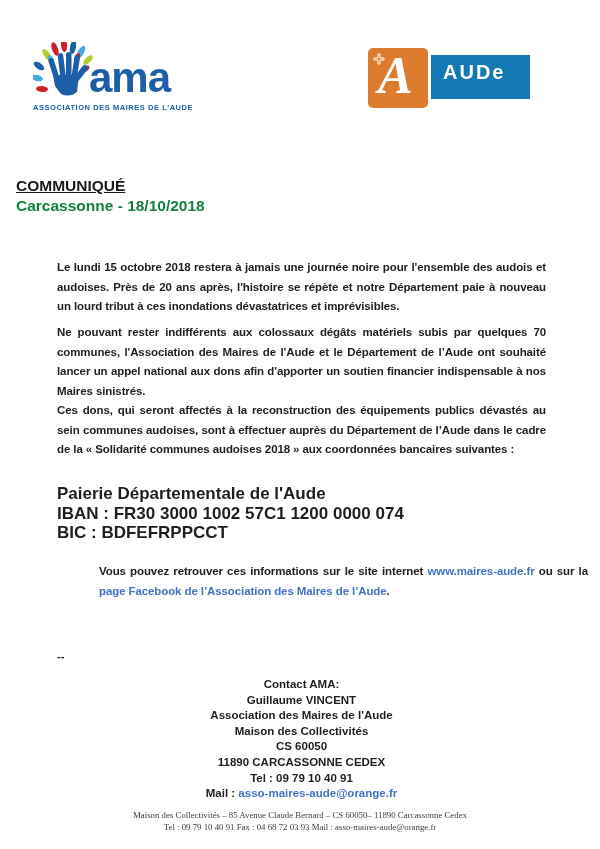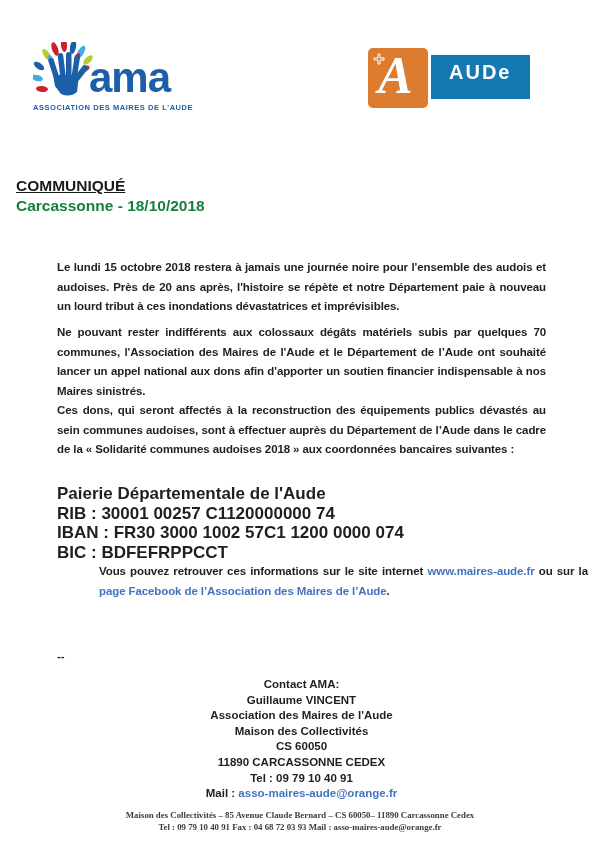--- a/index.html
+++ b/index.html
@@ -28,21 +28,21 @@
   .aude-cross { position:absolute; left:5px; top:5px; }
   .aude-a {
     position:absolute; left:10px; top:-2px;
     font-family:"Liberation Serif", serif; font-style:italic; font-weight:bold;
     font-size:52px; color:#ffffff; line-height:60px;
   }
   .aude-band {
     margin-left:3px; margin-top:7px;
     width:99px; height:44px;
     background:#1478b3; color:#ffffff;
-    padding:7px 0 0 18px;
+    padding:7px 0 0 12px;
   }
   .aude-name { font-size:20px; font-weight:bold; letter-spacing:2px; line-height:20px; }
   .aude-sub  { font-size:10px; letter-spacing:1.2px; margin-top:17px; }
   
   .title-block { position:absolute; top:176px; left:16px; width:100%; text-align:left; }
   .title-main { font-size:15.5px; font-weight:bold; text-decoration:underline; line-height:20px; color:#1a1a1a; }
   .title-sub  { font-size:15.5px; font-weight:bold; line-height:20px; color:#15803d; }
   
   .para {
     position:absolute; left:57px; width:489px;
@@ -55,21 +55,21 @@
   .links-para { position:absolute; left:57px; top:562px; width:489px;
           font-size:11.5px; font-weight:bold; line-height:19.5px;
           text-align:justify; letter-spacing:-0.1px; color:#1f1f1f;margin-left:42px; }
   .doc-link { color:#4472c4; text-decoration:none; cursor:pointer; }
   .sep { position:absolute; left:57px; top:650px; font-size:11.5px; font-weight:bold; }
   .contact { position:absolute; left:57px; top:677px; width:489px;
           font-size:11.5px; font-weight:bold; line-height:15.6px; color:#1f1f1f;text-align:center; }
   
   .footer { position:absolute; top:809px; left:0; width:100%; text-align:center;
           font-family:"Liberation Serif", serif;
-          font-size:8.8px; line-height:12px; color:#3c3c3c;font-weight:bold; }
+          font-size:8.8px; line-height:12px; color:#3c3c3c; }
 </style>
 </head>
 <body>
 
 <div class="page">
 
   <div class="ama-logo">
     <svg width="150" height="56" viewBox="0 0 150 56">
 
       <g>
@@ -118,21 +118,20 @@
     <div class="title-main">COMMUNIQUÉ</div>
     <div class="title-sub">Carcassonne - 18/10/2018</div>
   </div>
 
   <p class="para p1">Le lundi 15 octobre 2018 restera à jamais une journée noire pour l'ensemble des audois et audoises. Près de 20 ans après, l'histoire se répète et notre Département paie à nouveau un lourd tribut à ces inondations dévastatrices et imprévisibles.</p>
   <p class="para p2">Ne pouvant rester indifférents aux colossaux dégâts matériels subis par quelques 70 communes, l'Association des Maires de l'Aude et le Département de l’Aude ont souhaité lancer un appel national aux dons afin d'apporter un soutien financier indispensable à nos Maires sinistrés.</p>
   <p class="para p3">Ces dons, qui seront affectés à la reconstruction des équipements publics dévastés au sein communes audoises, sont à effectuer auprès du Département de l’Aude dans le cadre de la « Solidarité communes audoises 2018 » aux coordonnées bancaires suivantes :</p>
 
   <div class="bank">
     <div>Paierie Départementale de l'Aude</div>
-    <div>RIB : 30001 00257 C1120000000 74</div>
     <div>IBAN : FR30 3000 1002 57C1 1200 0000 074</div>
     <div>BIC : BDFEFRPPCCT</div>
   </div>
 
   <p class="links-para"><span>Vous pouvez retrouver ces informations sur le site internet </span><span class="doc-link">www.maires-aude.fr</span><span> ou sur la </span><span class="doc-link">page Facebook de l’Association des Maires de l’Aude</span><span>.</span></p>
 
   <div class="sep">--</div>
 
   <div class="contact">
     <div>Contact AMA:</div>

